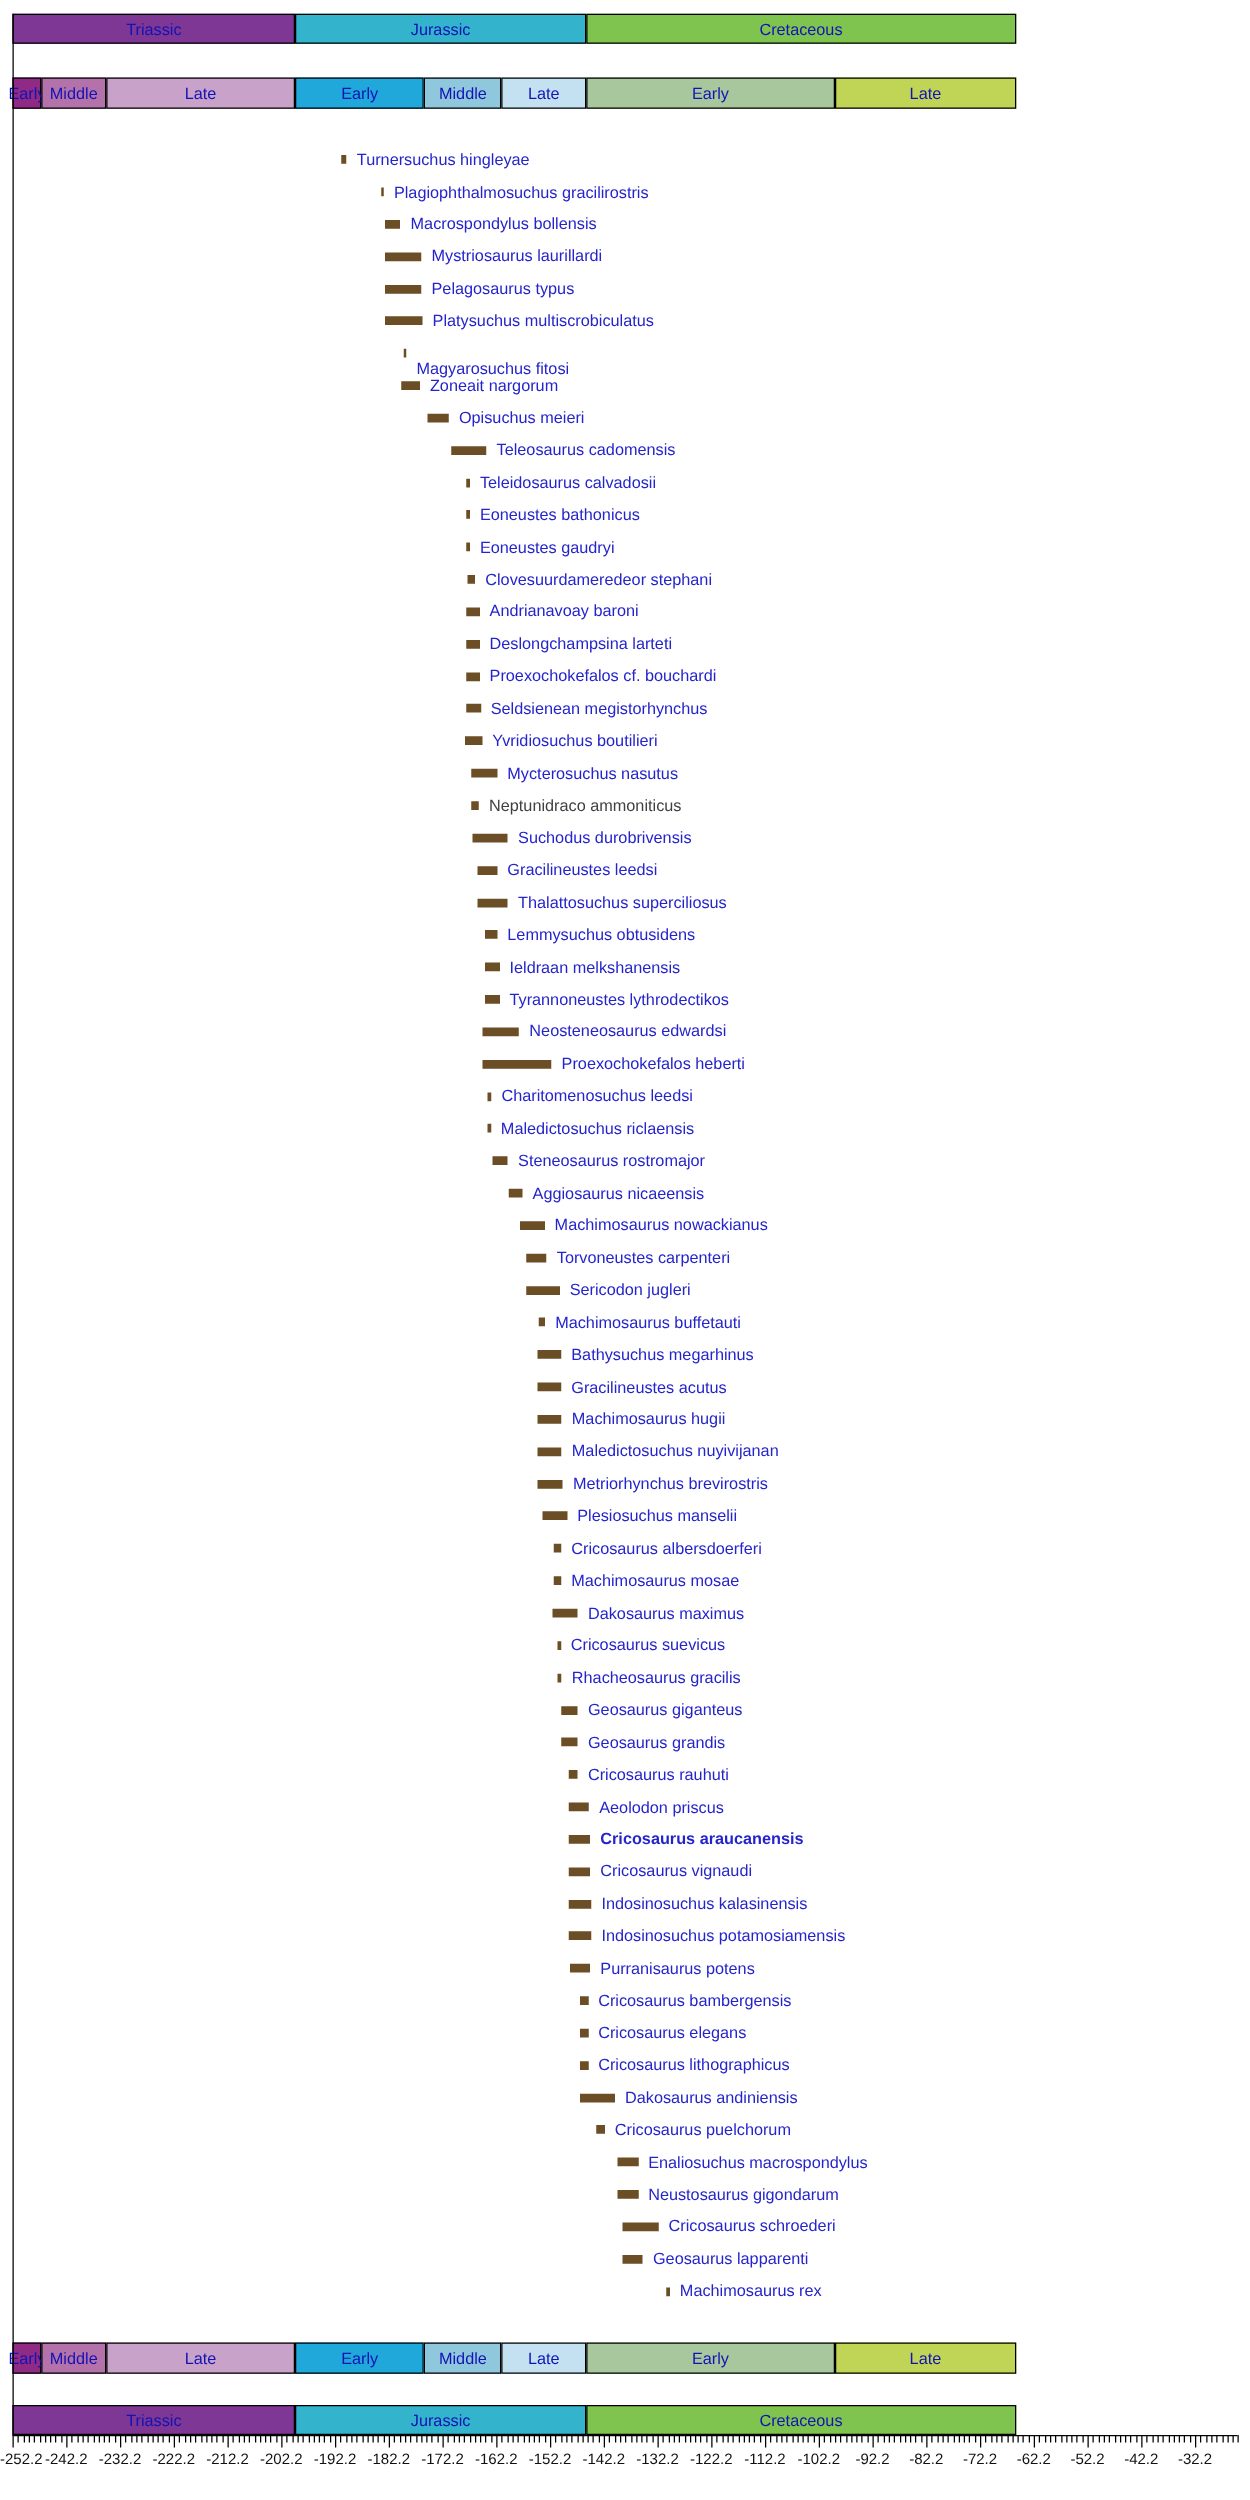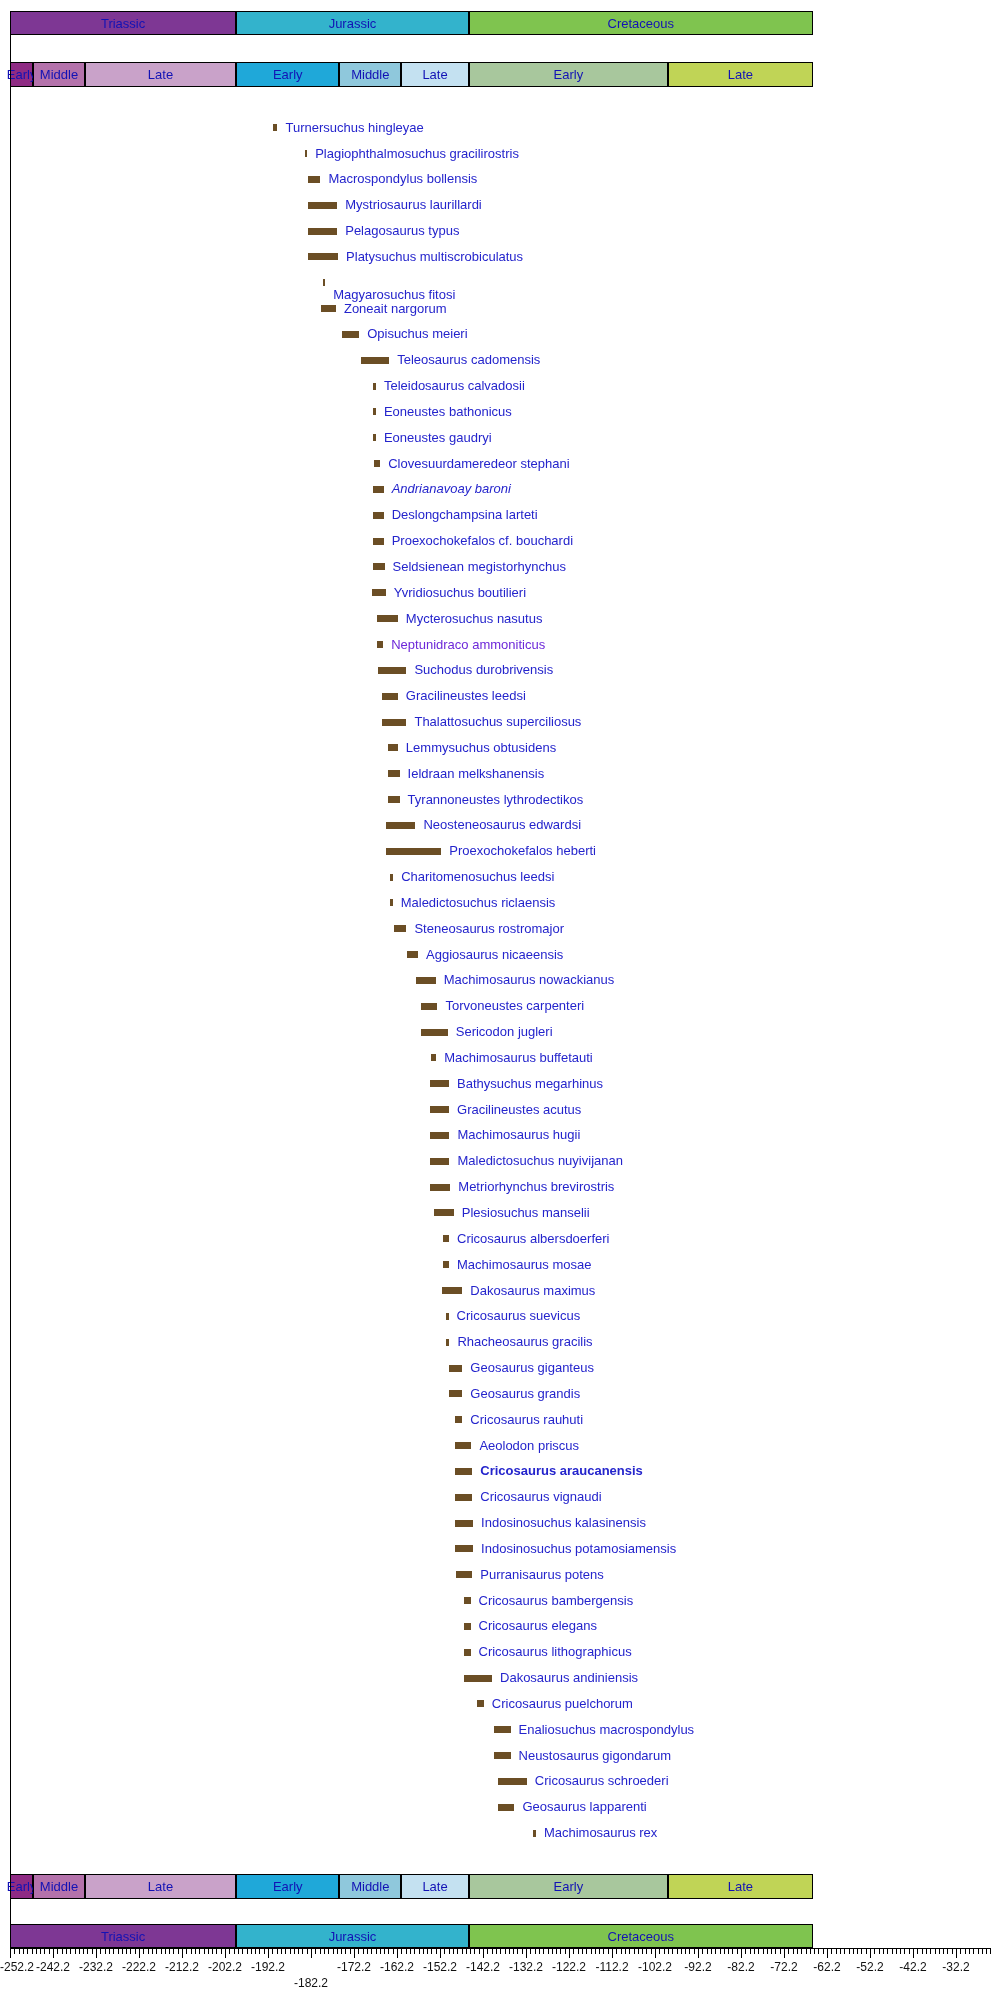--- a/index.html
+++ b/index.html
@@ -121,21 +121,21 @@
         <div class="taxon-label" style="left: 383.93px; top: 5px; color: rgb(36, 36, 204);">Eoneustes bathonicus</div>
       </div>
       <div class="taxon-row" style="left: 0px; top: 424.78px; width: 1000px;">
         <div class="range-bar" style="left: 373.35px; top: 9.5px; width: 2.58px; height: 7px; background: rgb(107, 78, 37);"></div>
         <div class="taxon-label" style="left: 383.93px; top: 5px; color: rgb(36, 36, 204);">Eoneustes gaudryi</div>
       </div>
       <div class="taxon-row" style="left: 0px; top: 450.62px; width: 1000px;">
         <div class="range-bar" style="left: 374.21px; top: 9.5px; width: 6.02px; height: 7px; background: rgb(107, 78, 37);"></div>
         <div class="taxon-label" style="left: 388.23px; top: 5px; color: rgb(36, 36, 204);">Clovesuurdameredeor stephani</div>
       </div>
-      <div class="taxon-row" style="left: 0px; top: 476.46px; width: 887px; font-style: italic;">
+      <div class="taxon-row" style="left: 0px; top: 476.46px; width: 887px;">
         <div class="range-bar" style="left: 372.92px; top: 9.5px; width: 10.75px; height: 7px; background: rgb(107, 78, 37);"></div>
         <div class="taxon-label" style="left: 391.67px; top: 5px; color: rgb(36, 36, 204);">Andrianavoay baroni</div>
       </div>
       <div class="taxon-row" style="left: 0px; top: 502.3px; width: 1000px;">
         <div class="range-bar" style="left: 372.92px; top: 9.5px; width: 10.75px; height: 7px; background: rgb(107, 78, 37);"></div>
         <div class="taxon-label" style="left: 391.67px; top: 5px; color: rgb(36, 36, 204);">Deslongchampsina larteti</div>
       </div>
       <div class="taxon-row" style="left: 0px; top: 528.14px; width: 1000px;">
         <div class="range-bar" style="left: 372.92px; top: 9.5px; width: 10.75px; height: 7px; background: rgb(107, 78, 37);"></div>
         <div class="taxon-label" style="left: 391.67px; top: 5px; color: rgb(36, 36, 204);">Proexochokefalos cf. bouchardi</div>
@@ -147,21 +147,21 @@
       <div class="taxon-row" style="left: 0px; top: 579.82px; width: 1000px;">
         <div class="range-bar" style="left: 372.49px; top: 9.5px; width: 13.33px; height: 7px; background: rgb(107, 78, 37);"></div>
         <div class="taxon-label" style="left: 393.82px; top: 5px; color: rgb(36, 36, 204);">Yvridiosuchus boutilieri</div>
       </div>
       <div class="taxon-row" style="left: 0px; top: 605.66px; width: 1000px;">
         <div class="range-bar" style="left: 376.79px; top: 9.5px; width: 21.07px; height: 7px; background: rgb(107, 78, 37);"></div>
         <div class="taxon-label" style="left: 405.86px; top: 5px; color: rgb(36, 36, 204);">Mycterosuchus nasutus</div>
       </div>
       <div class="taxon-row" style="left: 0px; top: 631.5px; width: 1000px;">
         <div class="range-bar" style="left: 376.79px; top: 9.5px; width: 6.45px; height: 7px; background: rgb(107, 78, 37);"></div>
-        <div class="taxon-label" style="left: 391.24px; top: 5px; color: #6d28d9;">Neptunidraco ammoniticus</div>
+        <div class="taxon-label" style="left: 391.24px; top: 5px; color: #404040;">Neptunidraco ammoniticus</div>
       </div>
       <div class="taxon-row" style="left: 0px; top: 657.34px; width: 1000px;">
         <div class="range-bar" style="left: 378.08px; top: 9.5px; width: 28.38px; height: 7px; background: rgb(107, 78, 37);"></div>
         <div class="taxon-label" style="left: 414.46px; top: 5px; color: rgb(36, 36, 204);">Suchodus durobrivensis</div>
       </div>
       <div class="taxon-row" style="left: 0px; top: 683.18px; width: 1000px;">
         <div class="range-bar" style="left: 382.38px; top: 9.5px; width: 15.48px; height: 7px; background: rgb(107, 78, 37);"></div>
         <div class="taxon-label" style="left: 405.86px; top: 5px; color: rgb(36, 36, 204);">Gracilineustes leedsi</div>
       </div>
       <div class="taxon-row" style="left: 0px; top: 709.02px; width: 1000px;">
@@ -610,21 +610,21 @@
       <div class="tick" style="left: 981.8px; top: 1948px; height: 6px;"></div>
       <div class="tick" style="left: 986.1px; top: 1948px; height: 6px;"></div>
       <div class="tick" style="left: 990.4px; top: 1948px; height: 6px;"></div>
       <div class="tick-label noshift" style="top: 1960px; color: rgb(17, 17, 17); left: 0px;">-252.2</div>
       <div class="tick-label" style="top: 1960px; color: rgb(17, 17, 17); left: 53px;">-242.2</div>
       <div class="tick-label" style="top: 1960px; color: rgb(17, 17, 17); left: 96px;">-232.2</div>
       <div class="tick-label" style="top: 1960px; color: rgb(17, 17, 17); left: 139px;">-222.2</div>
       <div class="tick-label" style="top: 1960px; color: rgb(17, 17, 17); left: 182px;">-212.2</div>
       <div class="tick-label" style="top: 1960px; color: rgb(17, 17, 17); left: 225px;">-202.2</div>
       <div class="tick-label" style="top: 1960px; color: rgb(17, 17, 17); left: 268px;">-192.2</div>
-      <div class="tick-label" style="top: 1960px; color: rgb(17, 17, 17); left: 311px; margin-top: 16px;">-182.2</div>
+      <div class="tick-label" style="top: 1960px; color: rgb(17, 17, 17); left: 311px;">-182.2</div>
       <div class="tick-label" style="top: 1960px; color: rgb(17, 17, 17); left: 354px;">-172.2</div>
       <div class="tick-label" style="top: 1960px; color: rgb(17, 17, 17); left: 397px;">-162.2</div>
       <div class="tick-label" style="top: 1960px; color: rgb(17, 17, 17); left: 440px;">-152.2</div>
       <div class="tick-label" style="top: 1960px; color: rgb(17, 17, 17); left: 483px;">-142.2</div>
       <div class="tick-label" style="top: 1960px; color: rgb(17, 17, 17); left: 526px;">-132.2</div>
       <div class="tick-label" style="top: 1960px; color: rgb(17, 17, 17); left: 569px;">-122.2</div>
       <div class="tick-label" style="top: 1960px; color: rgb(17, 17, 17); left: 612px;">-112.2</div>
       <div class="tick-label" style="top: 1960px; color: rgb(17, 17, 17); left: 655px;">-102.2</div>
       <div class="tick-label" style="top: 1960px; color: rgb(17, 17, 17); left: 698px;">-92.2</div>
       <div class="tick-label" style="top: 1960px; color: rgb(17, 17, 17); left: 741px;">-82.2</div>

